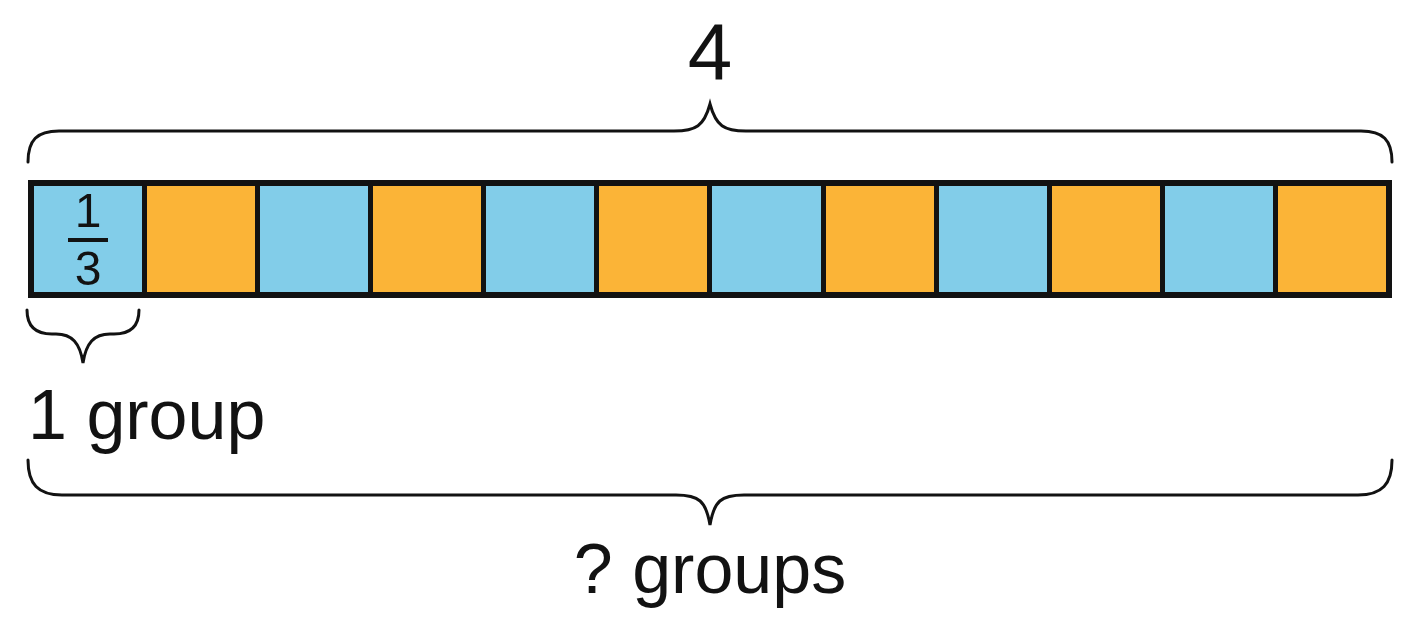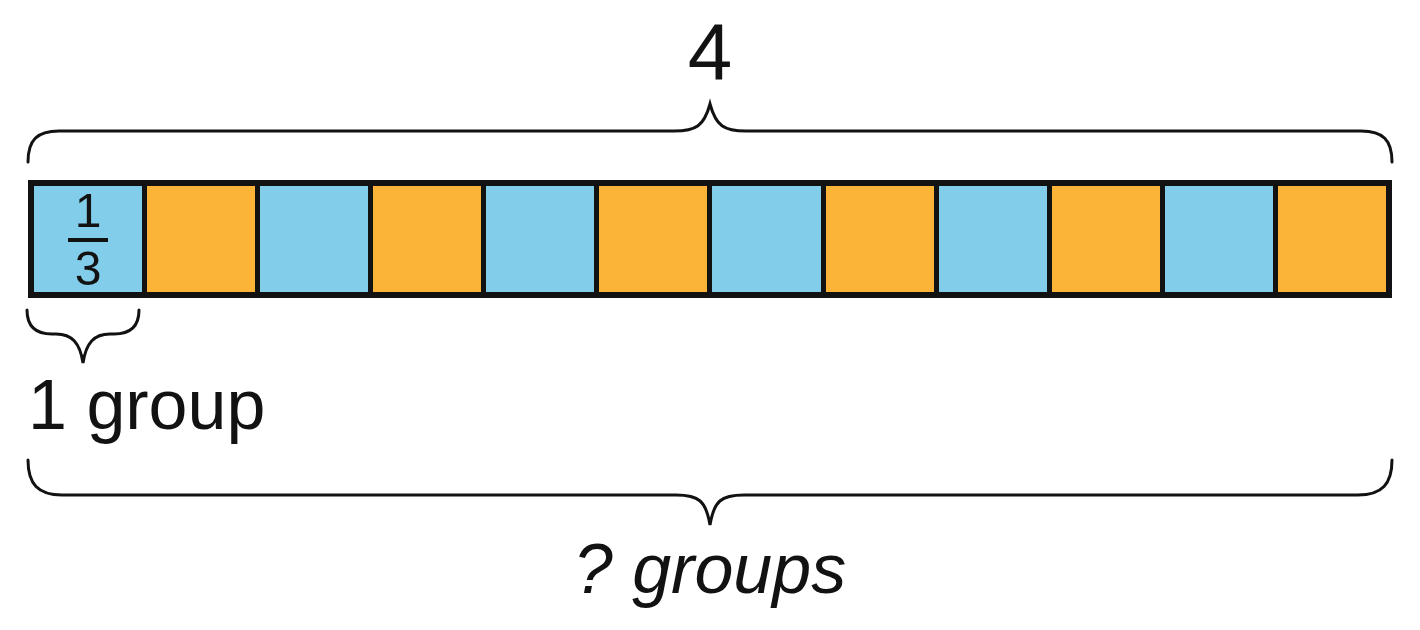--- a/index.html
+++ b/index.html
@@ -8,26 +8,26 @@
     font-family:"Liberation Sans","DejaVu Sans",sans-serif;color:#111;
   }
   .canvas{position:relative;width:1420px;height:630px;background:#ffffff;}
 
   
   .total-label{
     position:absolute;left:0;top:6px;width:1420px;text-align:center;
     font-size:80px;font-weight:300;line-height:1.15;color:#121212;
   }
   .one-group-label{
-    position:absolute;left:28px;top:370px;
+    position:absolute;left:28px;top:380px;
     font-size:70px;font-weight:300;line-height:1.0;color:#121212;white-space:nowrap;
   }
   .groups-label{
     position:absolute;left:0;top:534px;width:1420px;text-align:center;
-    font-size:70px;font-weight:300;line-height:1.0;color:#121212;white-space:nowrap;font-style:italic;
+    font-size:70px;font-weight:300;line-height:1.0;color:#121212;white-space:nowrap;
   }
 
   
   .braces{position:absolute;left:0;top:0;width:1420px;height:630px;pointer-events:none;}
   .braces path{fill:none;stroke:#121212;stroke-width:3;stroke-linecap:round;}
 
   
   .bar{
     position:absolute;left:28px;top:180px;width:1364px;height:118px;
     border:6px solid #121212;box-sizing:border-box;

